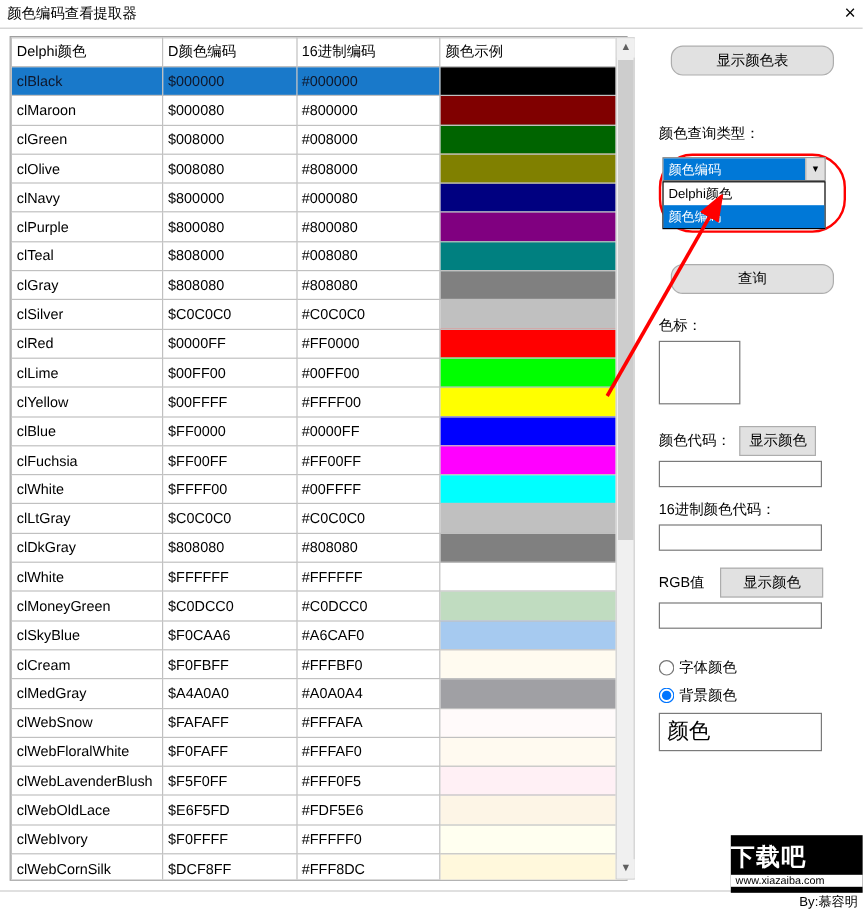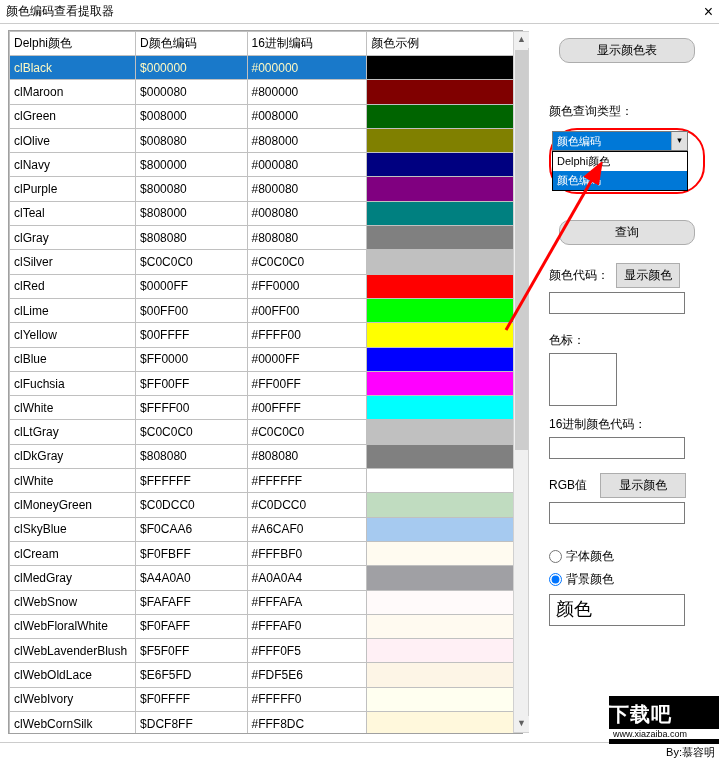--- a/index.html
+++ b/index.html
@@ -7,21 +7,21 @@
 .titlebar { height: 24px; border-bottom: 1px solid #ccc; display: flex; align-items: center; padding: 0 6px; justify-content: space-between; }
 .titlebar .title { font-size: 12px; }
 .titlebar .close { font-size: 16px; cursor: pointer; }
 .main { display: flex; height: 718px; }
 .left { width: 535px; padding: 6px 4px 4px 8px; position: relative; }
 .right { flex: 1; padding: 14px 14px 4px 14px; position: relative; }
 .table-wrap { width: 515px; height: 704px; border: 1px solid #a0a0a0; overflow: hidden; }
 .grid { width: 100%; border-collapse: collapse; }
 .grid th { background: #fff; text-align: left; font-weight: normal; border: 1px solid #c0c0c0; padding: 3px 4px; height: 22px; }
 .grid td { border: 1px solid #c0c0c0; padding: 3px 4px; height: 24.3px; }
-.grid tr.selected td { background: #1979ca; color: #fef9c3; }
+.grid tr.selected td { background: #1979ca; color: #0f172a; }
 .col1 { width: 120px; }
 .col2 { width: 108px; }
 .col3 { width: 116px; }
 .swatch { width: 150px; }
 .scrollbar { position: absolute; right: 6px; top: 7px; width: 16px; height: 702px; background: #f0f0f0; border: 1px solid #d0d0d0; }
 .scroll-thumb { position: absolute; left: 1px; top: 18px; width: 13px; height: 400px; background: #cdcdcd; }
 .scroll-arrow { position: absolute; left: 0; width: 15px; height: 16px; background: #f0f0f0; text-align: center; line-height: 14px; font-size: 9px; color: #606060; }
 .scroll-arrow.up { top: 0; }
 .scroll-arrow.down { bottom: 0; }
 .btn { display: inline-block; background: #e1e1e1; border: 1px solid #adadad; padding: 3px 0; text-align: center; cursor: pointer; font-size: 12px; }
@@ -263,28 +263,28 @@
         <div class="dd-item">Delphi颜色</div>
         <div class="dd-item hl">颜色编码</div>
       </div>
     </div>
 
     <div class="field-row" style="margin-top:20px; text-align:center;">
       <span class="btn btn-wide">查询</span>
     </div>
 
     <div class="field-row" style="margin-top:18px;">
+      <span class="label">色标：</span>
+      <div class="swatch-box"></div>
+    </div>
+
+    <div class="field-row" style="margin-top:18px;">
       <span class="inline-lbl">颜色代码：</span>
       <span class="btn" style="width:64px; margin-left:4px;">显示颜色</span>
       <input class="txt-input" style="margin-top: 4px;">
-    </div>
-
-    <div class="field-row" style="margin-top:18px;">
-      <span class="label">色标：</span>
-      <div class="swatch-box"></div>
     </div>
 
     <div class="field-row" style="margin-top:10px;">
       <span class="label">16进制颜色代码：</span>
       <input class="txt-input" style="">
     </div>
 
     <div class="field-row" style="margin-top:14px;">
       <span class="inline-lbl" style="width:44px;">RGB值</span>
       <span class="btn" style="width:86px; margin-left:4px;">显示颜色</span>

